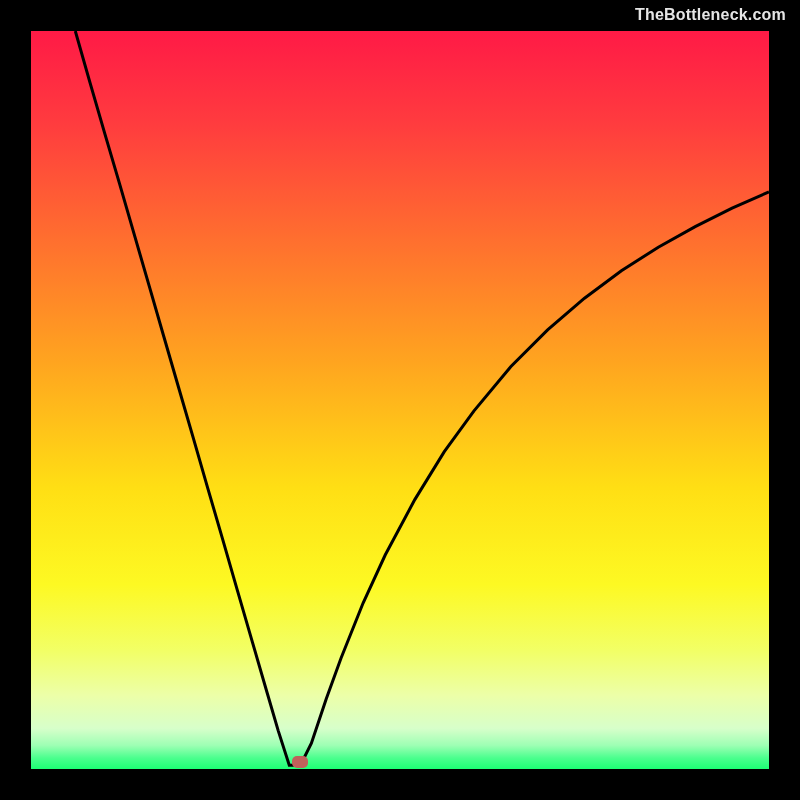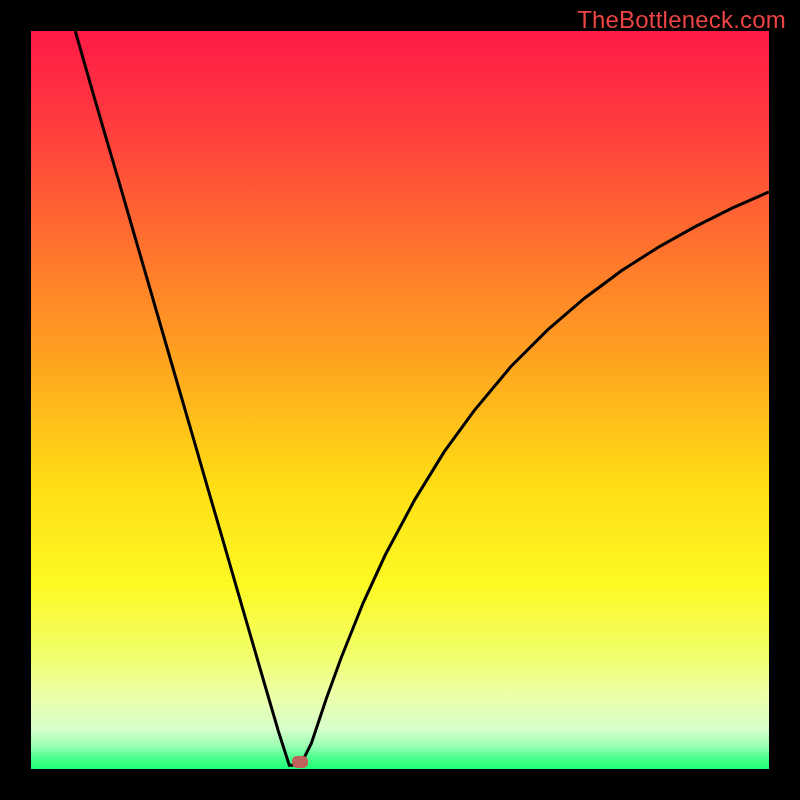--- a/index.html
+++ b/index.html
@@ -23,23 +23,23 @@
     position: absolute;
     top: 0;
     left: 0;
     width: 738px;
     height: 738px;
   }
   .watermark {
     position: absolute;
     top: 6px;
     right: 14px;
-    color: #ef4444;
-    font-size: 24px;
-    font-weight: 400;
+    color: #e5e5e5;
+    font-size: 16px;
+    font-weight: 700;
     letter-spacing: 0.2px;
   }
   .dot {
     position: absolute;
     width: 16px;
     height: 12px;
     background: #c0615b;
     border-radius: 5px;
     transform: translate(-50%, -50%);
   }

